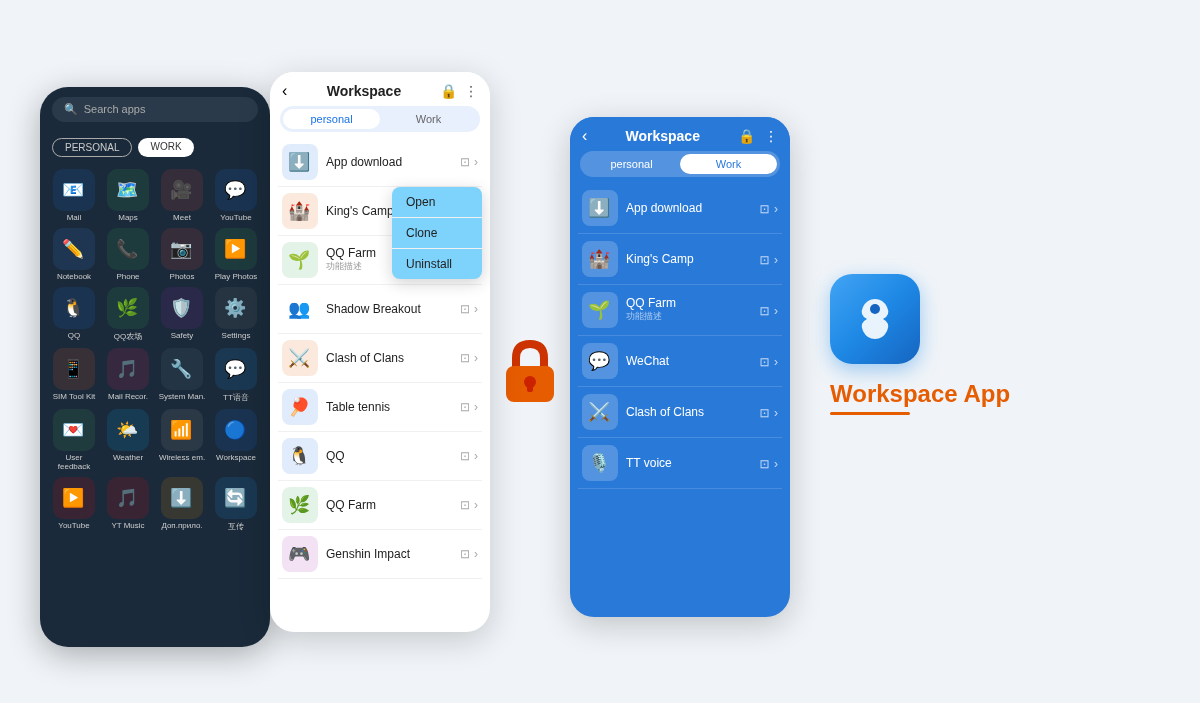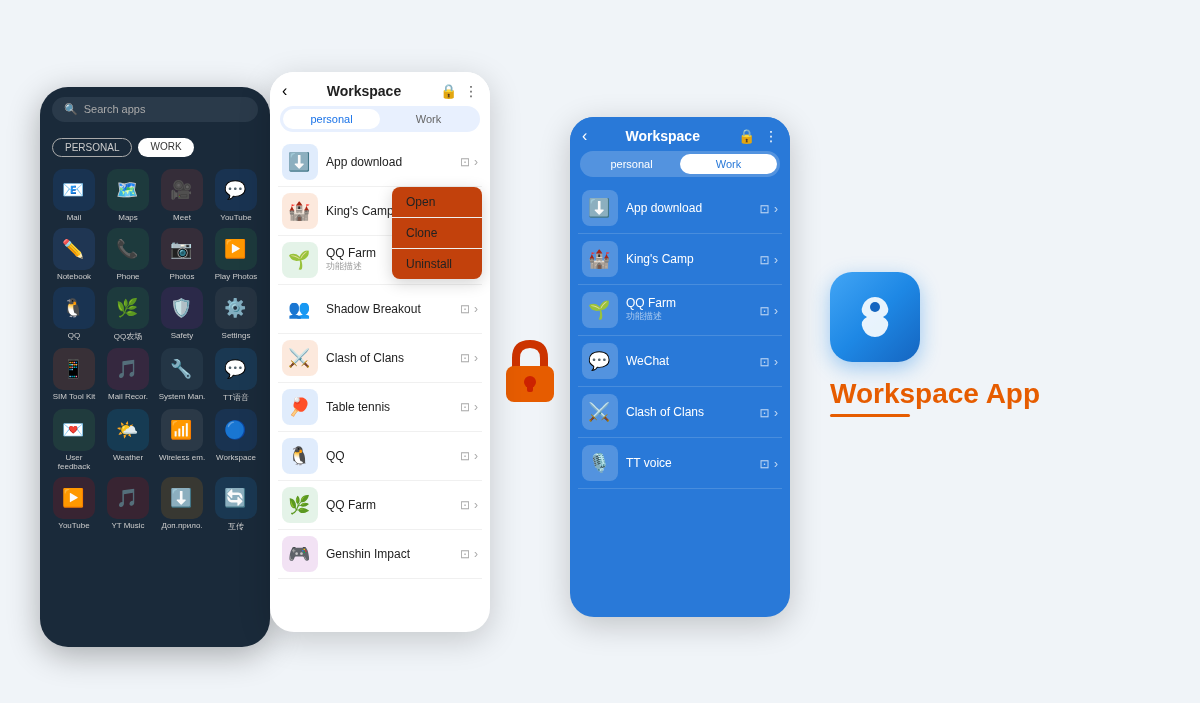--- a/index.html
+++ b/index.html
@@ -149,21 +149,21 @@
     .app-row-name { font-size: 12px; color: #222; flex: 1; }
     .app-row-name small { display: block; font-size: 9px; color: #999; }
     .app-row-actions { display: flex; gap: 4px; align-items: center; }
     .app-row-actions span { font-size: 12px; color: #aaa; }
 
     
     .context-menu {
       position: absolute;
       right: 0;
       top: 0;
-      background: #c2410c;
+      background: #7dd3fc;
       border-radius: 8px;
       box-shadow: 0 4px 16px rgba(0,0,0,0.18);
       z-index: 10;
       width: 90px;
     }
     .context-menu-item {
       padding: 8px 14px;
       font-size: 12px;
       color: #222;
       cursor: pointer;
@@ -265,21 +265,21 @@
       height: 90px;
       background: linear-gradient(135deg, #42a5f5 0%, #1e88e5 50%, #1565c0 100%);
       border-radius: 22px;
       display: flex;
       align-items: center;
       justify-content: center;
       margin-bottom: 16px;
       box-shadow: 0 6px 20px rgba(30,136,229,0.4);
     }
     .brand-title {
-      font-size: 28px;
+      font-size: 24px;
       font-weight: 800;
       color: #e65c00;
       margin-bottom: 4px;
     }
     .tagline {
       font-size: 22px;
       font-weight: 700;
       color: #222;
       margin-bottom: 12px;
       line-height: 1.3;

